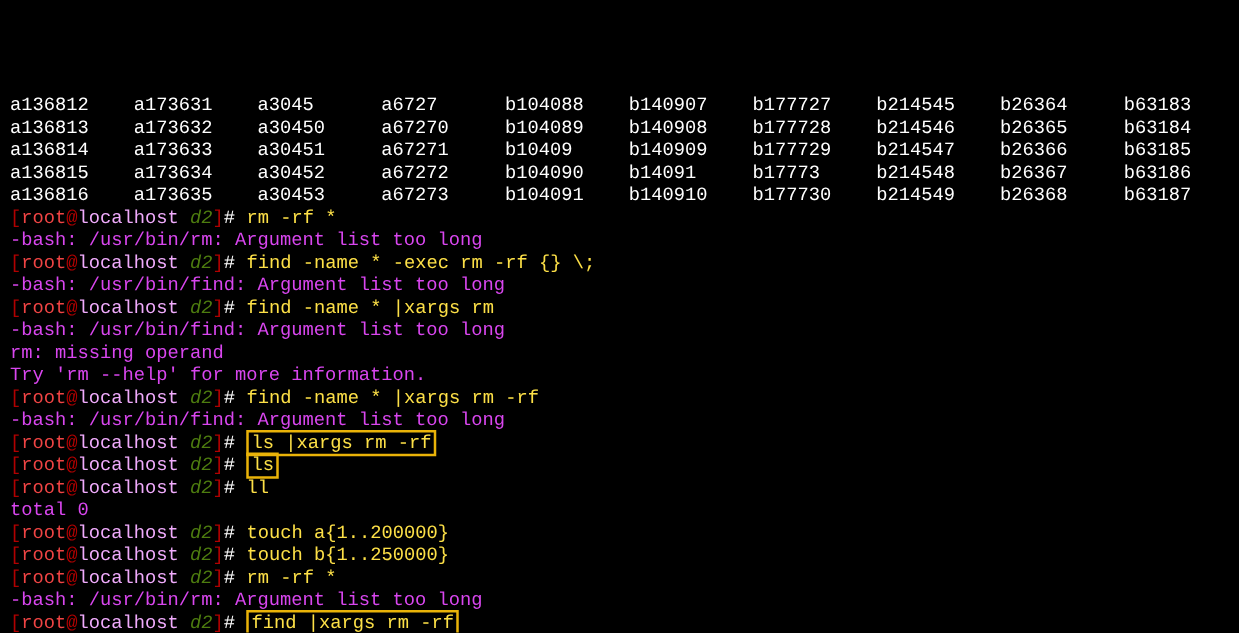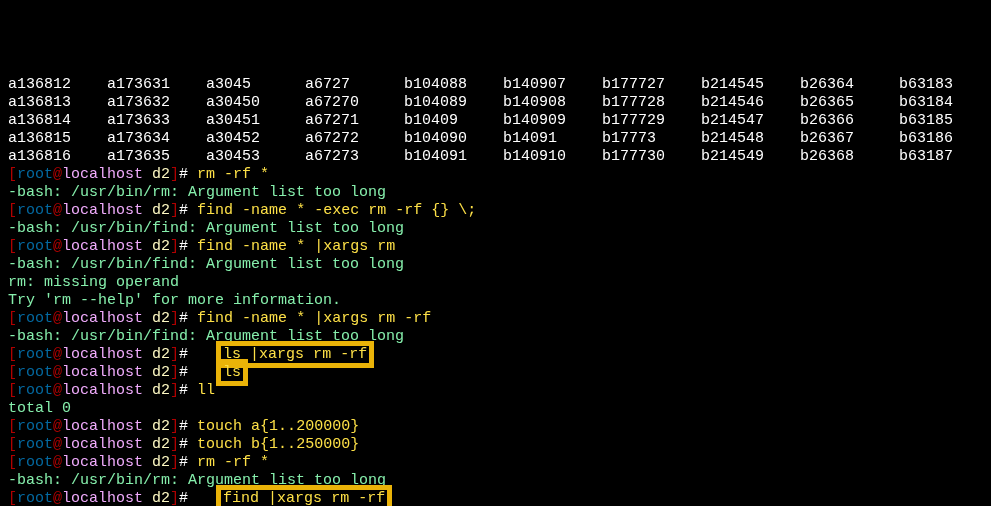--- a/index.html
+++ b/index.html
@@ -20,33 +20,32 @@
       white-space: pre;
     }
     .row {
       display: block;
     }
     .ls-col {
       width: 99px;
       display: inline-block;
     }
     .prompt-open { color: #b00000; }
-    .prompt-user { color: #0369a1; }
+    .prompt-user { color: #ef4444; }
     .prompt-at { color: #b00000; }
     .prompt-host { color: #f0abfc; }
-    .prompt-dir { color: #fef9c3; }
+    .prompt-dir { color: #4d7c0f; font-style: italic; }
     .prompt-close { color: #b00000; }
     .prompt-hash { color: #fff; }
     .cmd { color: #fde047; }
-    .output { color: #86efac; }
+    .output { color: #d946ef; }
     .boxed {
-      border: 5px solid #eab308;
+      border: 2px solid #eab308;
       padding: 0 2px;
       display: inline;
-      margin-left: 19px;
     }
   </style>
 </head>
 <body>
 
 
 
 <div id="terminal"><div class="row"><span class="ls-col">a136812</span><span class="ls-col">a173631</span><span class="ls-col">a3045</span><span class="ls-col">a6727</span><span class="ls-col">b104088</span><span class="ls-col">b140907</span><span class="ls-col">b177727</span><span class="ls-col">b214545</span><span class="ls-col">b26364</span><span class="ls-col">b63183</span></div><div class="row"><span class="ls-col">a136813</span><span class="ls-col">a173632</span><span class="ls-col">a30450</span><span class="ls-col">a67270</span><span class="ls-col">b104089</span><span class="ls-col">b140908</span><span class="ls-col">b177728</span><span class="ls-col">b214546</span><span class="ls-col">b26365</span><span class="ls-col">b63184</span></div><div class="row"><span class="ls-col">a136814</span><span class="ls-col">a173633</span><span class="ls-col">a30451</span><span class="ls-col">a67271</span><span class="ls-col">b10409</span><span class="ls-col">b140909</span><span class="ls-col">b177729</span><span class="ls-col">b214547</span><span class="ls-col">b26366</span><span class="ls-col">b63185</span></div><div class="row"><span class="ls-col">a136815</span><span class="ls-col">a173634</span><span class="ls-col">a30452</span><span class="ls-col">a67272</span><span class="ls-col">b104090</span><span class="ls-col">b14091</span><span class="ls-col">b17773</span><span class="ls-col">b214548</span><span class="ls-col">b26367</span><span class="ls-col">b63186</span></div><div class="row"><span class="ls-col">a136816</span><span class="ls-col">a173635</span><span class="ls-col">a30453</span><span class="ls-col">a67273</span><span class="ls-col">b104091</span><span class="ls-col">b140910</span><span class="ls-col">b177730</span><span class="ls-col">b214549</span><span class="ls-col">b26368</span><span class="ls-col">b63187</span></div><div class="row"><span class="prompt-open">[</span><span class="prompt-user">root</span><span class="prompt-at">@</span><span class="prompt-host">localhost</span><span class="prompt-dir"> d2</span><span class="prompt-close">]</span><span class="prompt-hash"># </span><span class="cmd">rm -rf *</span></div><div class="row output">-bash: /usr/bin/rm: Argument list too long</div><div class="row"><span class="prompt-open">[</span><span class="prompt-user">root</span><span class="prompt-at">@</span><span class="prompt-host">localhost</span><span class="prompt-dir"> d2</span><span class="prompt-close">]</span><span class="prompt-hash"># </span><span class="cmd">find -name * -exec rm -rf {} \;</span></div><div class="row output">-bash: /usr/bin/find: Argument list too long</div><div class="row"><span class="prompt-open">[</span><span class="prompt-user">root</span><span class="prompt-at">@</span><span class="prompt-host">localhost</span><span class="prompt-dir"> d2</span><span class="prompt-close">]</span><span class="prompt-hash"># </span><span class="cmd">find -name * |xargs rm</span></div><div class="row output">-bash: /usr/bin/find: Argument list too long</div><div class="row output">rm: missing operand</div><div class="row output">Try 'rm --help' for more information.</div><div class="row"><span class="prompt-open">[</span><span class="prompt-user">root</span><span class="prompt-at">@</span><span class="prompt-host">localhost</span><span class="prompt-dir"> d2</span><span class="prompt-close">]</span><span class="prompt-hash"># </span><span class="cmd">find -name * |xargs rm -rf</span></div><div class="row output">-bash: /usr/bin/find: Argument list too long</div><div class="row"><span class="prompt-open">[</span><span class="prompt-user">root</span><span class="prompt-at">@</span><span class="prompt-host">localhost</span><span class="prompt-dir"> d2</span><span class="prompt-close">]</span><span class="prompt-hash"># </span><span class="boxed"><span class="cmd">ls |xargs rm -rf</span></span></div><div class="row"><span class="prompt-open">[</span><span class="prompt-user">root</span><span class="prompt-at">@</span><span class="prompt-host">localhost</span><span class="prompt-dir"> d2</span><span class="prompt-close">]</span><span class="prompt-hash"># </span><span class="boxed"><span class="cmd">ls</span></span></div><div class="row"><span class="prompt-open">[</span><span class="prompt-user">root</span><span class="prompt-at">@</span><span class="prompt-host">localhost</span><span class="prompt-dir"> d2</span><span class="prompt-close">]</span><span class="prompt-hash"># </span><span class="cmd">ll</span></div><div class="row output">total 0</div><div class="row"><span class="prompt-open">[</span><span class="prompt-user">root</span><span class="prompt-at">@</span><span class="prompt-host">localhost</span><span class="prompt-dir"> d2</span><span class="prompt-close">]</span><span class="prompt-hash"># </span><span class="cmd">touch a{1..200000}</span></div><div class="row"><span class="prompt-open">[</span><span class="prompt-user">root</span><span class="prompt-at">@</span><span class="prompt-host">localhost</span><span class="prompt-dir"> d2</span><span class="prompt-close">]</span><span class="prompt-hash"># </span><span class="cmd">touch b{1..250000}</span></div><div class="row"><span class="prompt-open">[</span><span class="prompt-user">root</span><span class="prompt-at">@</span><span class="prompt-host">localhost</span><span class="prompt-dir"> d2</span><span class="prompt-close">]</span><span class="prompt-hash"># </span><span class="cmd">rm -rf *</span></div><div class="row output">-bash: /usr/bin/rm: Argument list too long</div><div class="row"><span class="prompt-open">[</span><span class="prompt-user">root</span><span class="prompt-at">@</span><span class="prompt-host">localhost</span><span class="prompt-dir"> d2</span><span class="prompt-close">]</span><span class="prompt-hash"># </span><span class="boxed"><span class="cmd">find |xargs rm -rf</span></span></div></div>
 
 

